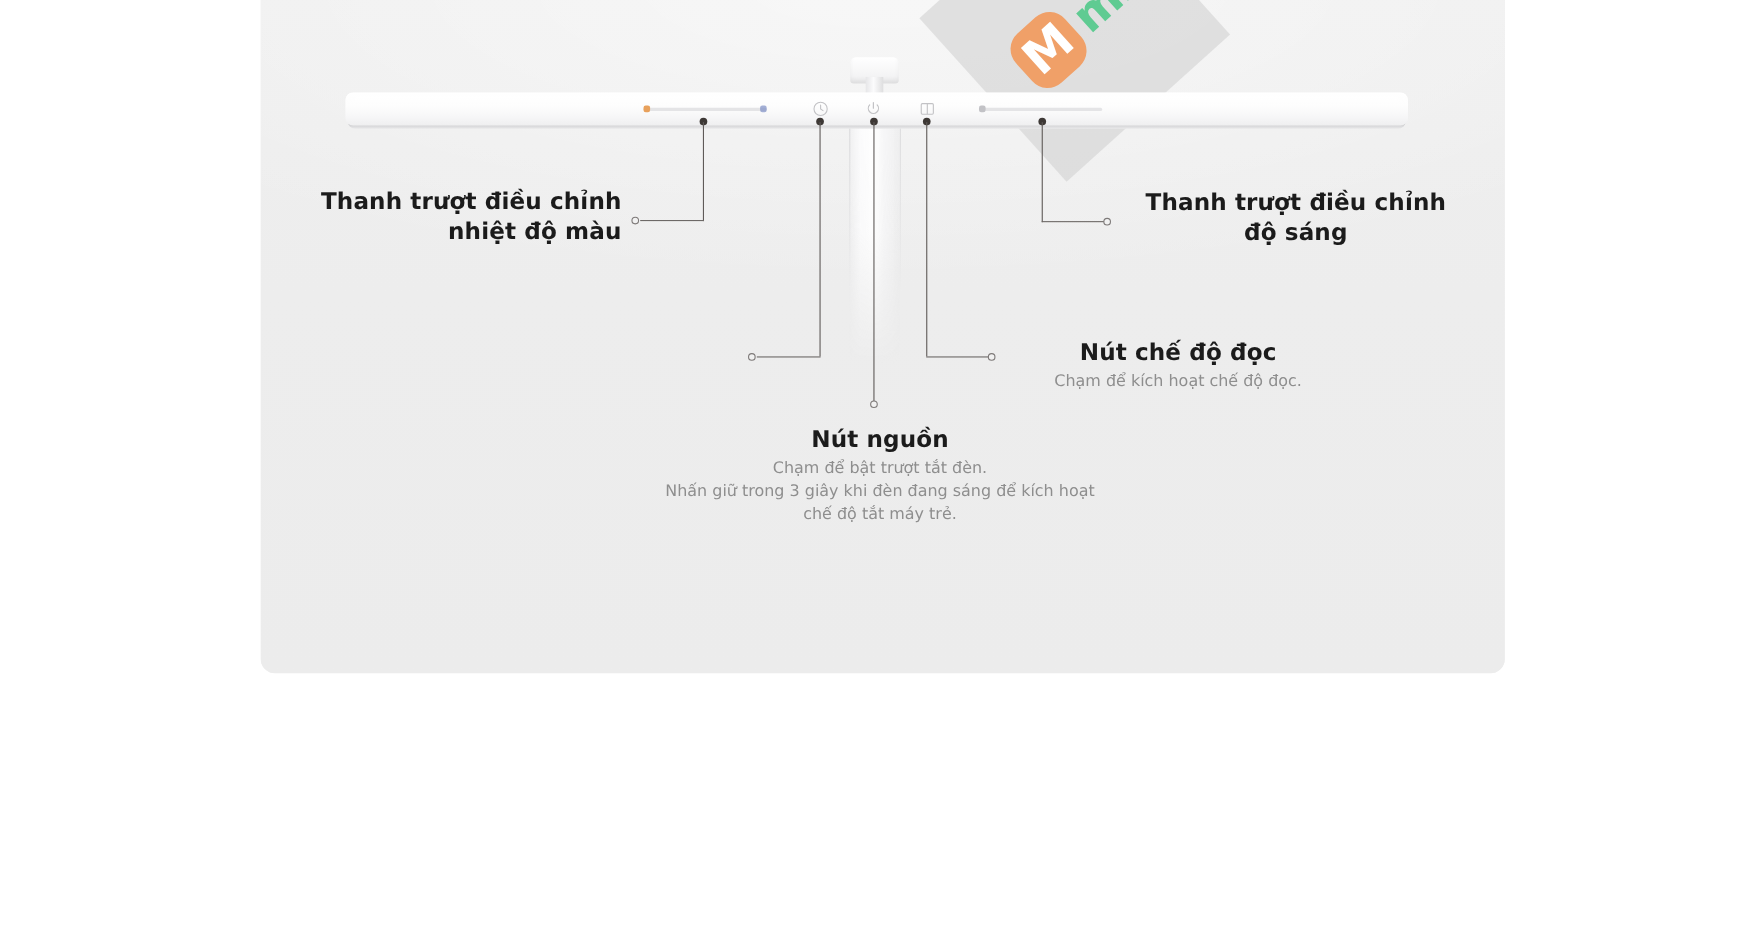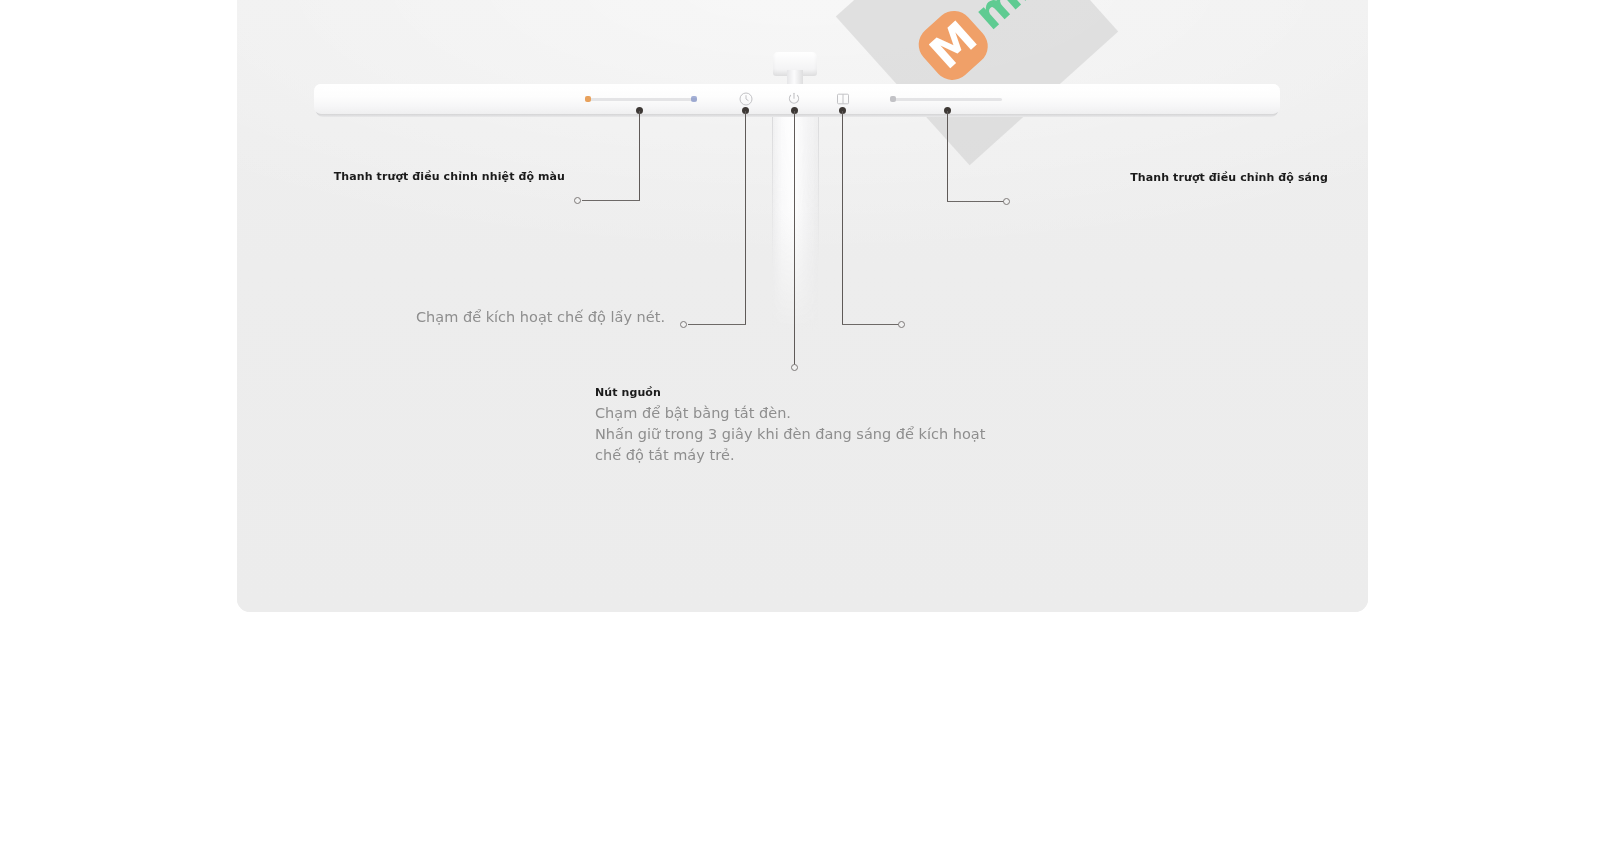--- a/index.html
+++ b/index.html
@@ -113,29 +113,29 @@
     background:#3d3835;
   }
   .dot-hollow{
     position:absolute;width:7px;height:7px;border-radius:50%;
     background:#f1f1f1;border:1px solid #7d7978;box-sizing:border-box;
   }
 
   
   .anno{position:absolute;}
   .anno h3{
-    margin:0 0 3px 0;font-size:11px;font-weight:700;color:#1b1b1b;
+    margin:0 0 3px 0;font-size:21px;font-weight:700;color:#1b1b1b;
     line-height:1.3;letter-spacing:.1px;
   }
   .anno p{
     margin:0;font-size:14.5px;color:#8e8e8e;line-height:1.45;font-weight:400;
   }
   .ta-right{text-align:right;}
-  .ta-left{text-align:right;}
-  .ta-center{}
+  .ta-left{text-align:center;}
+  .ta-center{text-align:center;}
 </style>
 </head>
 <body>
 
 <div id="stage">
 
   <div class="card">
     <div class="card-sheen"></div>
 
     <div class="watermark">
@@ -221,23 +221,26 @@
 
   <div class="anno ta-right" style="left:240px;top:170px;width:325px;">
     <h3>Thanh trượt điều chỉnh nhiệt độ màu</h3>
   </div>
 
   <div class="anno ta-left" style="left:1028px;top:171px;width:300px;">
     <h3>Thanh trượt điều chỉnh độ sáng</h3>
   </div>
 
   <div class="anno ta-right" style="left:360px;top:307px;width:305px;">
-    <p>Chạm để kích hoạt chế độ lấy nét.</p>
-  </div>
-
+  </div>
+
+  <div class="anno ta-left" style="left:921px;top:307px;width:300px;">
+    <h3>Nút chế độ đọc</h3>
+    <p>Chạm để kích hoạt chế độ đọc.</p>
+  </div>
 
   <div class="anno ta-center" style="left:595px;top:386px;width:410px;">
     <h3>Nút nguồn</h3>
-    <p>Chạm để bật bằng tắt đèn.</p>
+    <p>Chạm để bật trượt tắt đèn.</p>
     <p>Nhấn giữ trong 3 giây khi đèn đang sáng để kích hoạt chế độ tắt máy trẻ.</p>
   </div>
 
 </div>
 
 </body></html>

